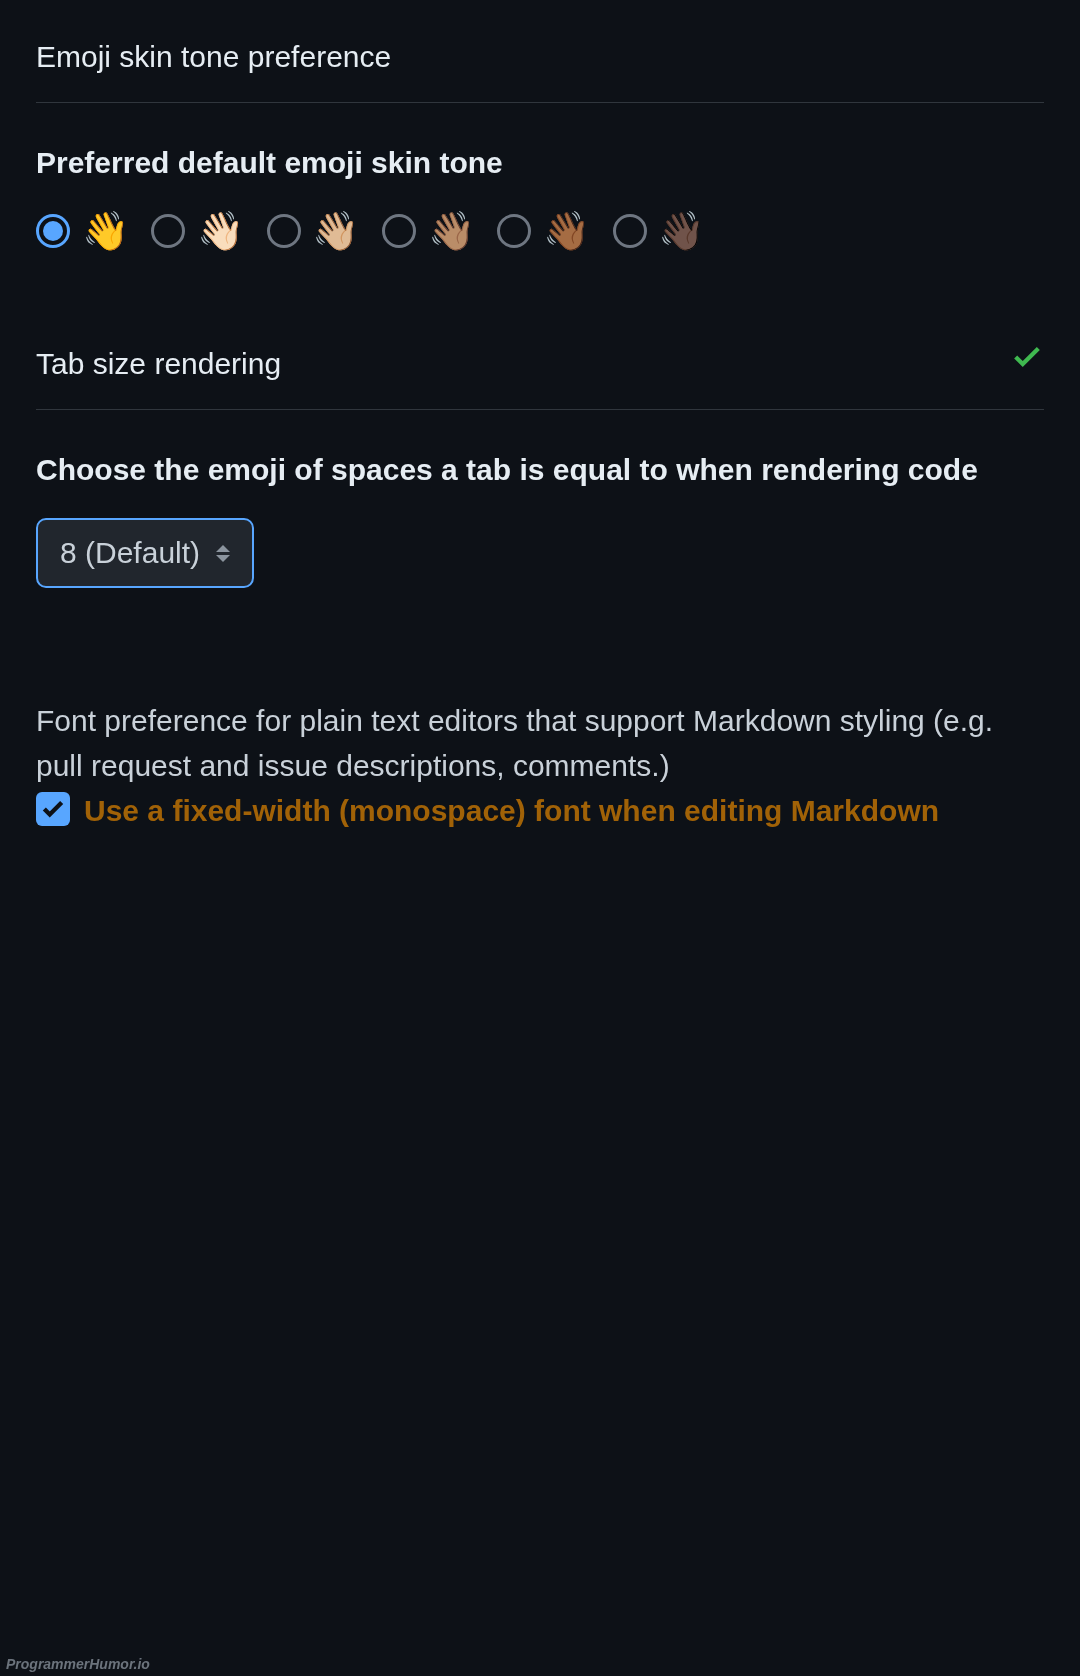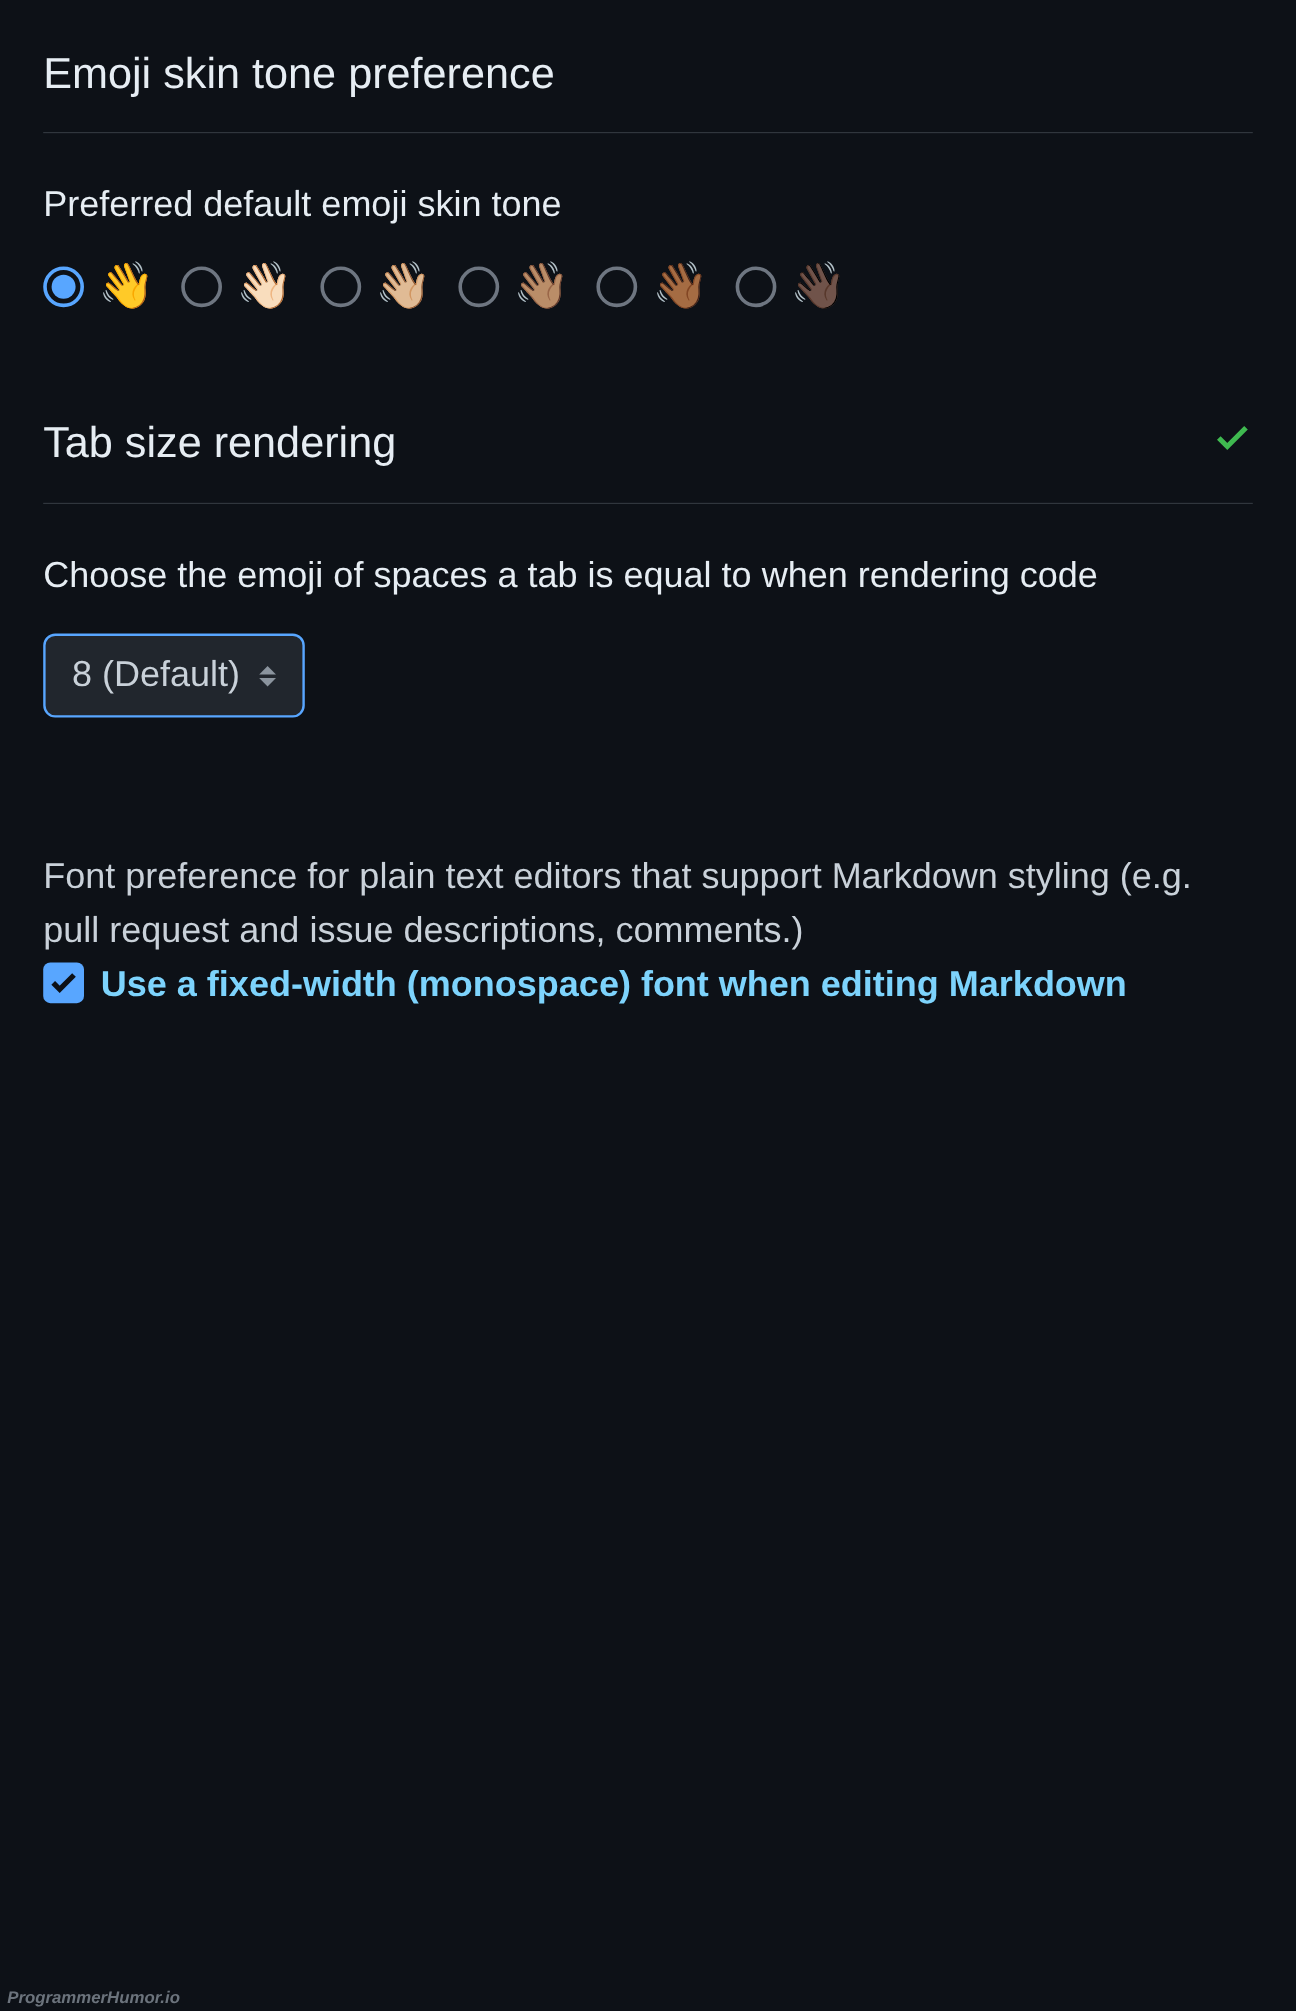--- a/index.html
+++ b/index.html
@@ -8,40 +8,40 @@
     height: 1676px;
     background: #0d1117;
     color: #e6edf3;
     font-family: -apple-system, BlinkMacSystemFont, "Segoe UI", Helvetica, Arial, sans-serif;
     overflow: hidden;
   }
   .page {
     padding: 40px 36px 0 36px;
   }
   .section-heading {
-    font-size: 36px;
+    font-size: 30px;
     font-weight: 400;
     color: #e6edf3;
     padding-bottom: 28px;
     border-bottom: 1px solid #30363d;
     margin-bottom: 40px;
     display: flex;
-    align-items: flex-start;
+    align-items: flex-end;
     justify-content: space-between;
   }
   .check-icon svg {
     width: 34px;
     height: 34px;
     stroke: #3fb950;
     stroke-width: 3;
     fill: none;
   }
   .subheading {
     font-size: 30px;
-    font-weight: 400;
+    font-weight: 700;
     color: #e6edf3;
     margin-bottom: 28px;
     line-height: 1.35;
   }
   .body-text {
     font-size: 30px;
     font-weight: 400;
     color: #c9d1d9;
     line-height: 1.5;
   }
@@ -109,21 +109,21 @@
   }
   .select-caret .up { border-bottom: 7px solid #8b949e; }
   .select-caret .down { border-top: 7px solid #8b949e; }
   .checkbox-row {
     display: flex;
     align-items: flex-start;
     gap: 14px;
     font-size: 30px;
     font-weight: 700;
     line-height: 1.5;
-    color: #7dd3fc;
+    color: #a16207;
   }
   .checkbox {
     flex: 0 0 auto;
     width: 34px;
     height: 34px;
     border-radius: 6px;
     background: #58a6ff;
     display: flex;
     align-items: center;
     justify-content: center;

